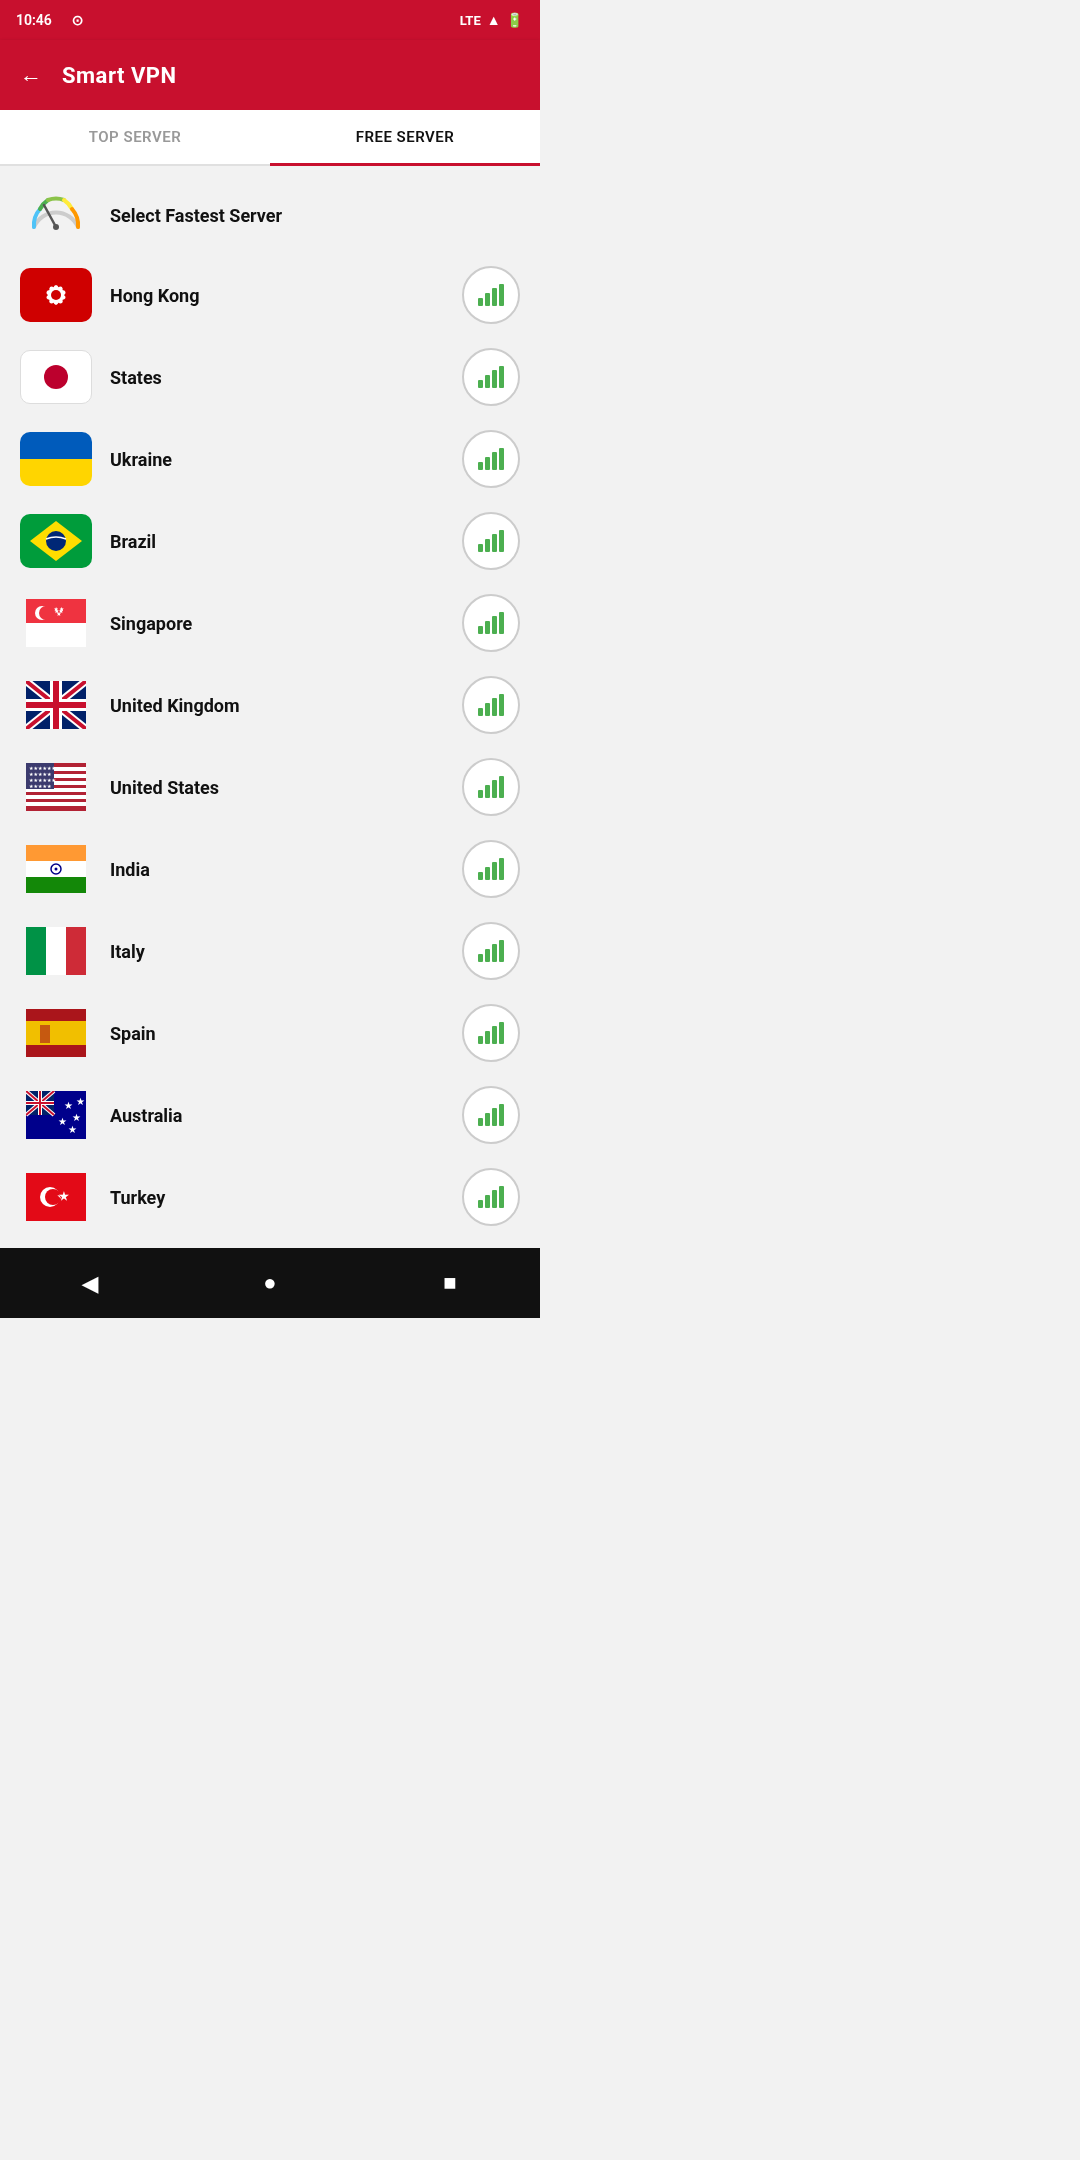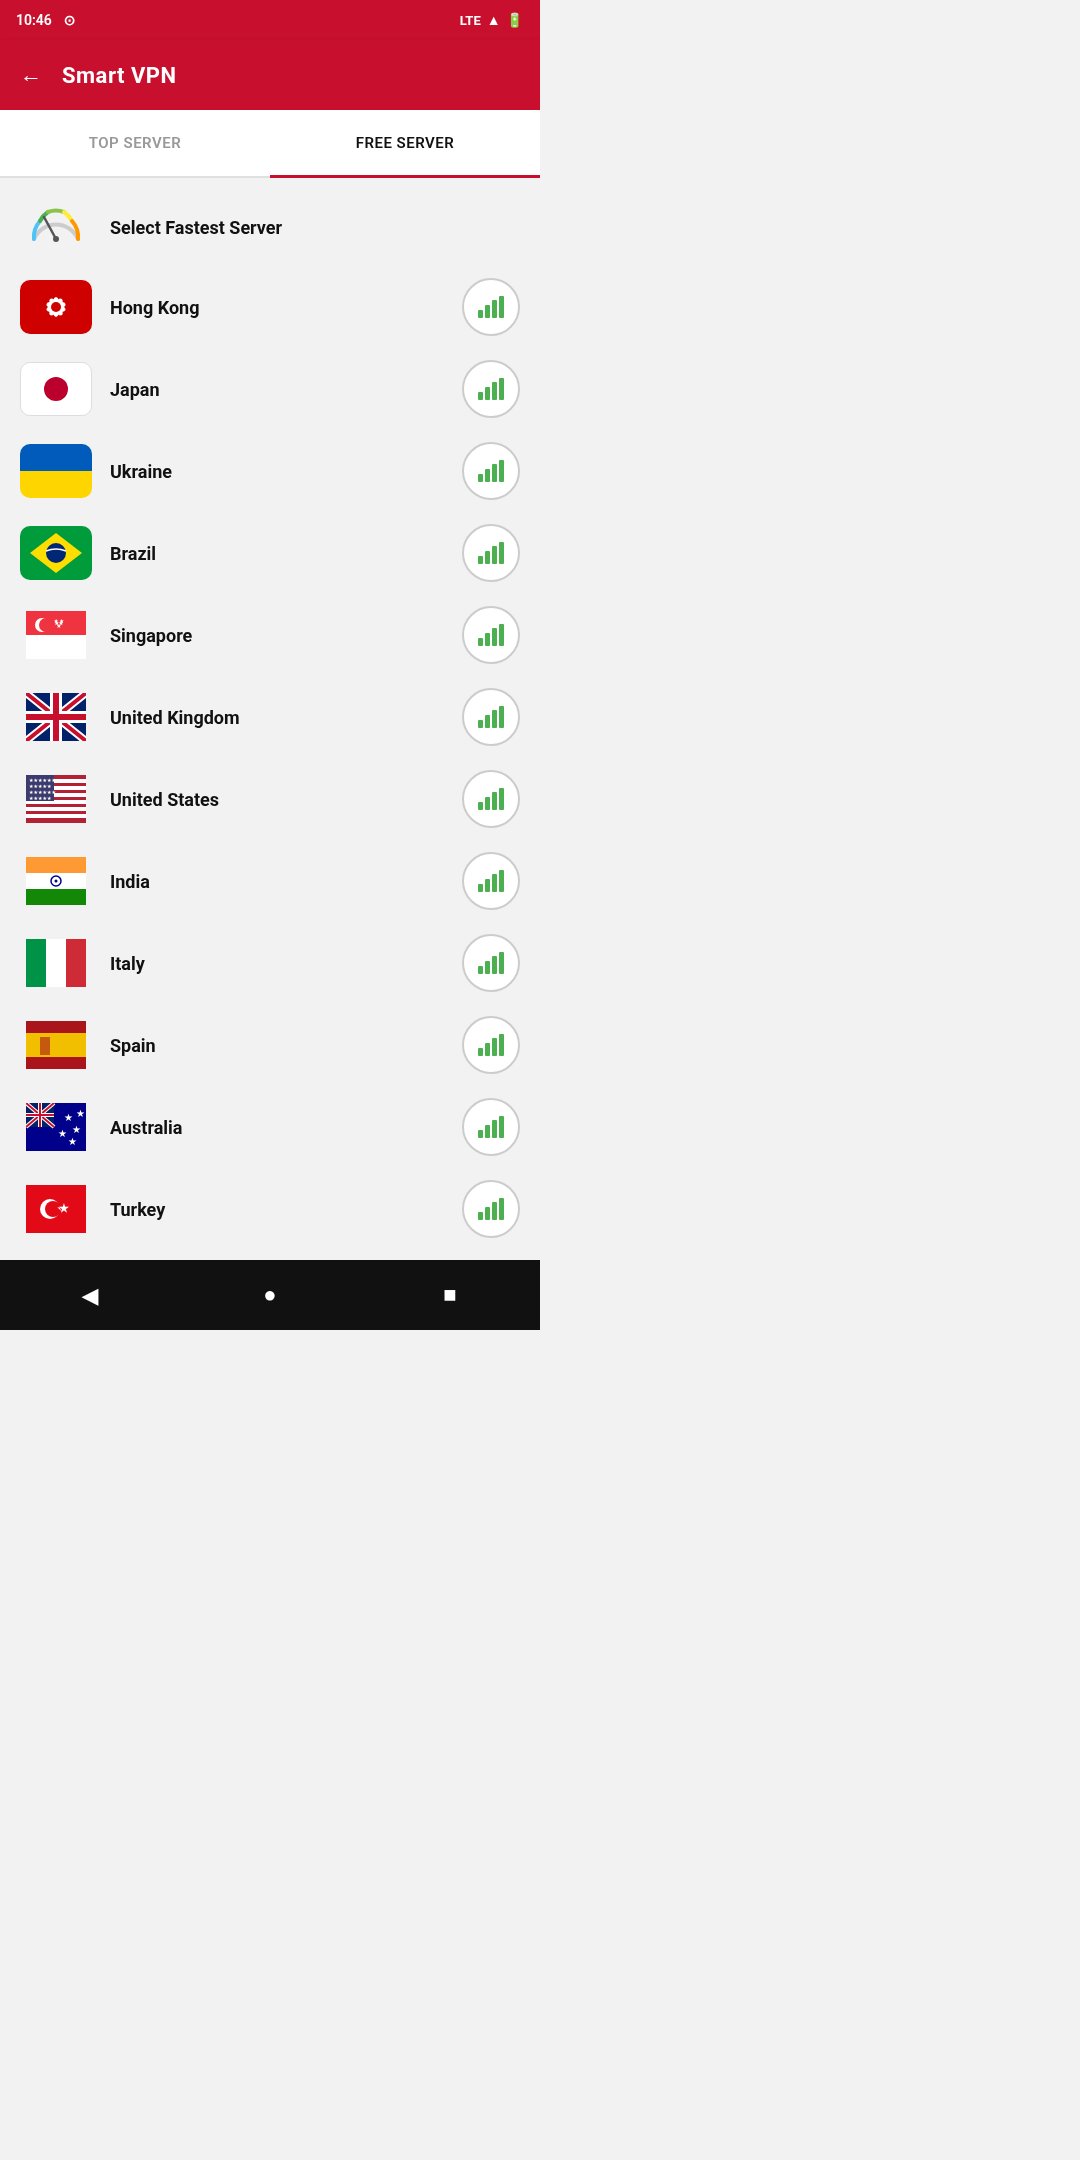--- a/index.html
+++ b/index.html
@@ -18,21 +18,21 @@
       background: #c8102e;
       height: 40px;
       display: flex;
       align-items: center;
       justify-content: space-between;
       padding: 0 16px;
       color: white;
       font-size: 14px;
       font-weight: 600;
     }
-    .status-left { display: flex; align-items: center; gap: 12px; }
+    .status-left { display: flex; align-items: center; gap: 20px; }
     .status-right { display: flex; align-items: center; gap: 6px; }
 
     
     .app-bar {
       background: #c8102e;
       height: 70px;
       display: flex;
       align-items: center;
       padding: 0 20px;
       gap: 20px;
@@ -47,21 +47,21 @@
       color: #ffffff;
       font-size: 22px;
       font-weight: 700;
       letter-spacing: 0.5px;
     }
 
     
     .tabs {
       background: white;
       display: flex;
-      height: 68px;
+      height: 56px;
       border-bottom: 2px solid #e0e0e0;
     }
     .tab {
       flex: 1;
       display: flex;
       align-items: center;
       justify-content: center;
       font-size: 15px;
       font-weight: 600;
       cursor: pointer;
@@ -256,21 +256,21 @@
     </div>
   </div>
 
   <div class="server-item">
     <div class="flag-container" style="background:white; border: 1px solid #ddd;">
       <svg width="60" height="48" viewBox="0 0 60 48">
         <rect width="60" height="48" fill="white"></rect>
         <circle cx="30" cy="24" r="12" fill="#BC002D"></circle>
       </svg>
     </div>
-    <span class="server-name">Japan</span>
+    <span class="server-name">States</span>
     <div class="speed-icon">
       <div class="signal-bars">
           <span></span>
           <span></span>
           <span></span>
           <span></span>
         </div>
     </div>
   </div>
 

